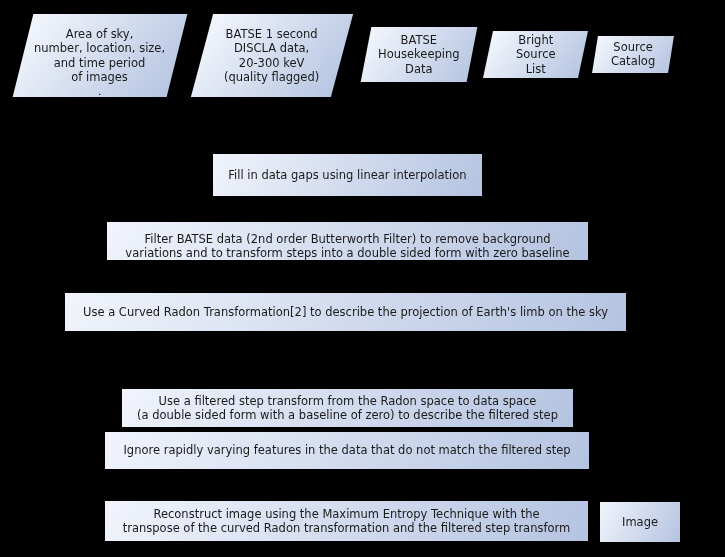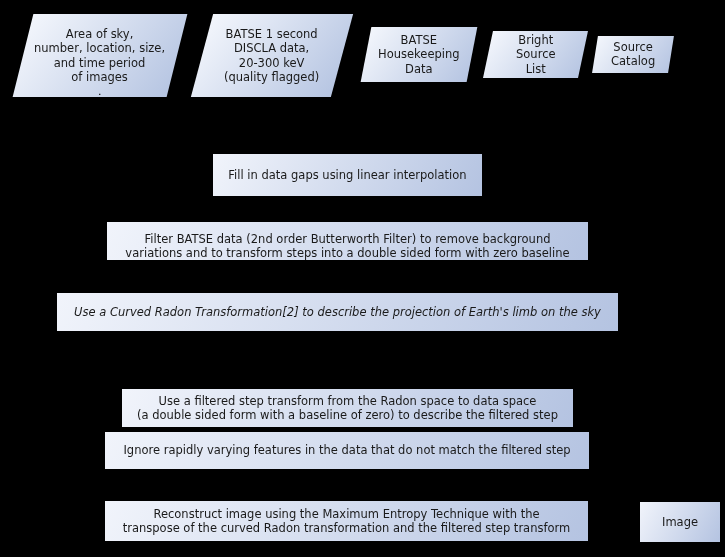--- a/index.html
+++ b/index.html
@@ -73,35 +73,35 @@
 
   <div class="node" style="left:213px; top:154px; width:269px; height:42px;">
     <span>Fill in data gaps using linear interpolation</span>
   </div>
 
   <div class="node" style="left:107px; top:222px; width:481px; height:38px;align-items:flex-end;">
     <span>Filter BATSE data (2nd order Butterworth Filter) to remove background
 variations and to transform steps into a double sided form with zero baseline</span>
   </div>
 
-  <div class="node" style="left:57px; top:293px; width:561px; height:38px;font-style:italic;">
+  <div class="node" style="left:65px; top:293px; width:561px; height:38px;">
     <span>Use a Curved Radon Transformation[2] to describe the projection of Earth's limb on the sky</span>
   </div>
 
   <div class="node" style="left:122px; top:361px; width:451px; height:38px;margin-top:28px;">
     <span>Use a filtered step transform from the Radon space to data space
 (a double sided form with a baseline of zero) to describe the filtered step</span>
   </div>
 
   <div class="node" style="left:105px; top:432px; width:484px; height:37px;">
     <span>Ignore rapidly varying features in the data that do not match the filtered step</span>
   </div>
 
   <div class="node" style="left:105px; top:501px; width:483px; height:40px;">
     <span>Reconstruct image using the Maximum Entropy Technique with the
 transpose of the curved Radon transformation and the filtered step transform</span>
   </div>
 
-  <div class="node" style="left:640px; top:502px; width:80px; height:40px;">
+  <div class="node" style="left:600px; top:502px; width:80px; height:40px;">
     <span>Image</span>
   </div>
 
 </div>
 
 </body></html>

